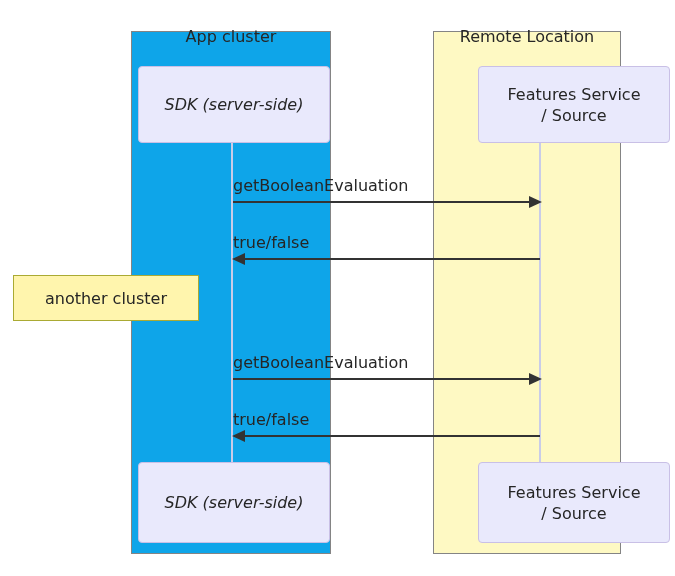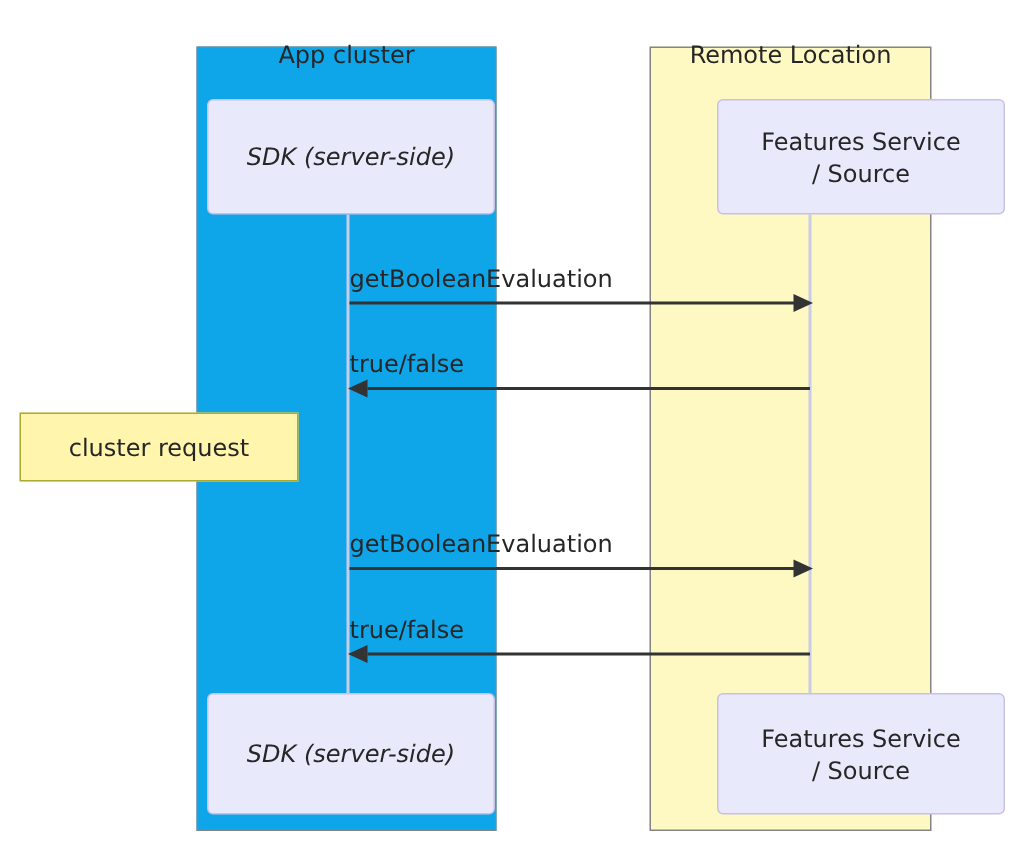--- a/index.html
+++ b/index.html
@@ -89,21 +89,21 @@
 
   <div class="msg-label m1">getBooleanEvaluation</div>
   <div class="msg-line l1"></div>
   <div class="arrowhead arrow-right a1"></div>
 
   <div class="msg-label m2">true/false</div>
   <div class="msg-line l2"></div>
   <div class="arrowhead arrow-left a2"></div>
 
   <div class="note">
-    <span>cluster request</span>
+    <span>another cluster</span>
   </div>
 
   <div class="msg-label m3">getBooleanEvaluation</div>
   <div class="msg-line l3"></div>
   <div class="arrowhead arrow-right a3"></div>
 
   <div class="msg-label m4">true/false</div>
   <div class="msg-line l4"></div>
   <div class="arrowhead arrow-left a4"></div>
 

